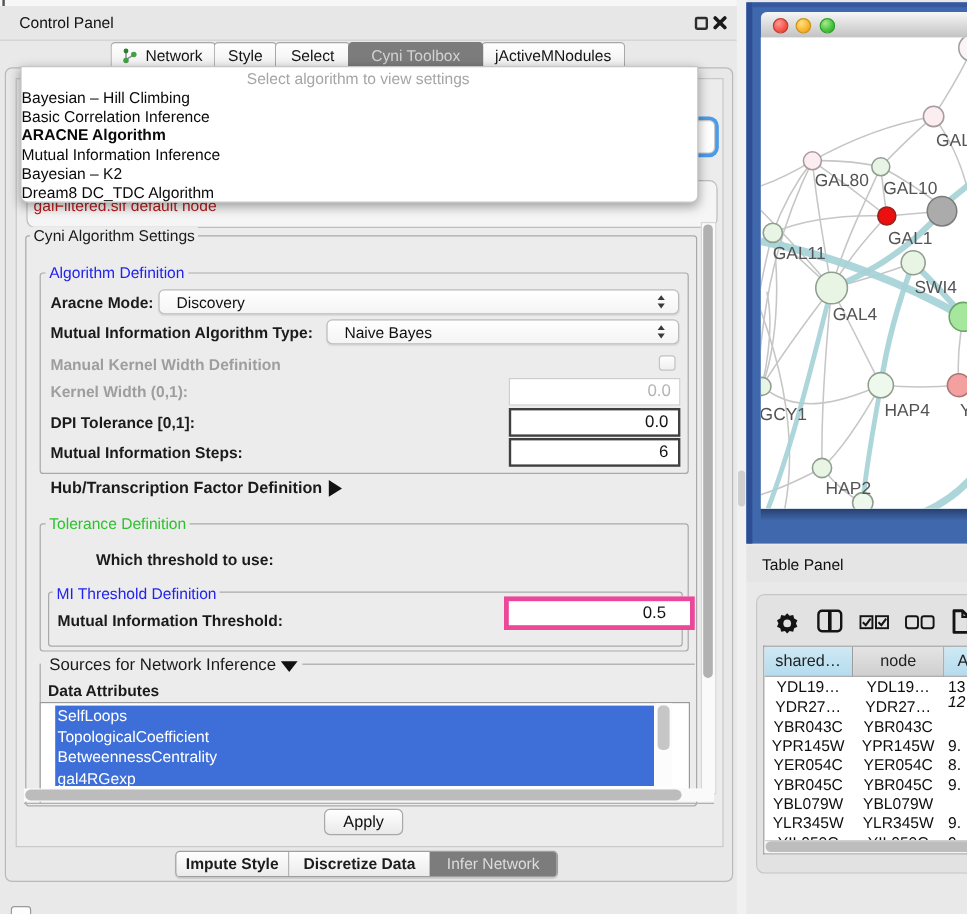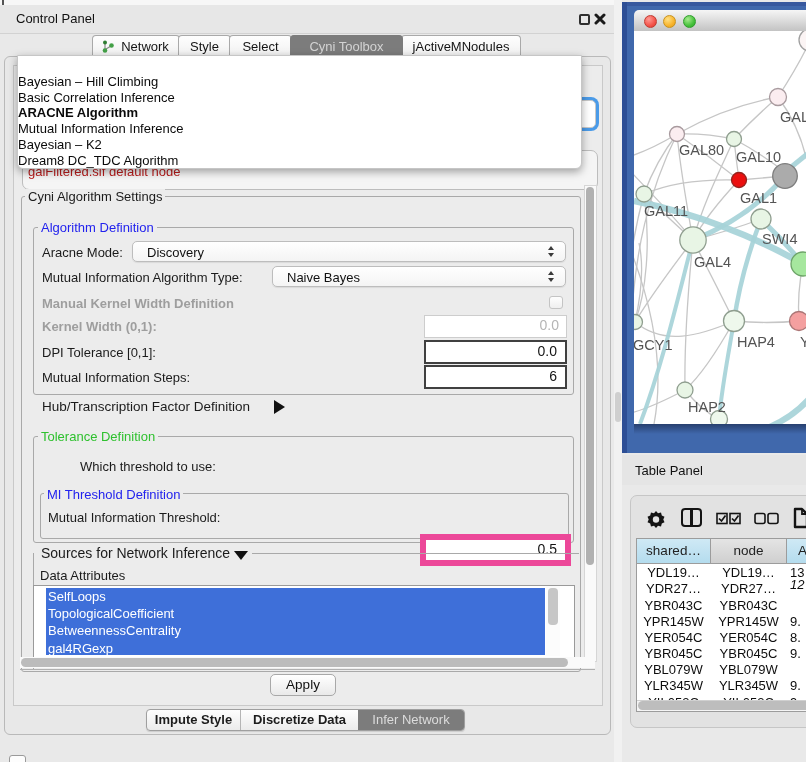--- a/index.html
+++ b/index.html
@@ -1,19 +1,19 @@
 <!DOCTYPE html>
 <html><head>
 <meta charset="utf-8">
 <style>
 html,body{margin:0;padding:0;}
 #root{position:relative;width:806px;height:762px;background:#e9e9e9;overflow:hidden;
   font-family:"Liberation Sans",sans-serif;-webkit-font-smoothing:antialiased;}
 .abs{position:absolute;}
-.lbl{font-size:13px;font-weight:normal;color:#1b1b1b;white-space:nowrap;}
+.lbl{font-size:13px;font-weight:bold;color:#1b1b1b;white-space:nowrap;}
 .dlbl{font-size:13px;font-weight:bold;color:#9e9e9e;white-space:nowrap;}
 .gtitle{font-size:13px;color:#1b1b1b;background:#ececec;padding:0 3px;white-space:nowrap;}
 .group{position:absolute;border:1px solid #a9a9a9;border-radius:3px;}
 .combo{position:absolute;background:linear-gradient(#ffffff,#f4f4f4);border:1px solid #bdbdbd;
   border-radius:5px;font-size:13px;color:#111;box-shadow:0 1px 1px rgba(0,0,0,0.08);}
 .combo .ct{position:absolute;left:14px;top:3px;}
 .spin{position:absolute;right:10px;top:50%;width:7px;height:11px;margin-top:-5.5px;}
 .spin:before{content:"";position:absolute;left:0;top:0;border-left:3.5px solid transparent;
   border-right:3.5px solid transparent;border-bottom:4.5px solid #3a3a3a;}
 .spin:after{content:"";position:absolute;left:0;bottom:0;border-left:3.5px solid transparent;
@@ -99,21 +99,21 @@
 <div class="abs" style="left:274px;top:400px;width:0;height:0;border-top:7px solid transparent;border-bottom:7px solid transparent;border-left:11px solid #111;"></div>
 
 <div class="group" style="left:33px;top:436px;width:539px;height:105px;"></div>
 <div class="gtitle abs" style="left:38px;top:429px;color:#2fc12f;">Tolerance Definition</div>
 
 <div class="lbl abs" style="left:80px;top:459px;">Which threshold to use:</div>
 
 <div class="group" style="left:40px;top:493px;width:527px;height:44px;"></div>
 <div class="gtitle abs" style="left:44px;top:487px;color:#2222ee;">MI Threshold Definition</div>
 <div class="lbl abs" style="left:48px;top:510px;">Mutual Information Threshold:</div>
-<div class="inp" style="left:420px;top:534px;width:131px;height:19px;border:6px solid #ec4899;padding:1px 8px 0 0;box-sizing:content-box;">0.5</div>
+<div class="inp" style="left:420px;top:497px;width:131px;height:19px;border:4px solid #ec4899;padding:1px 20px 0 0;box-sizing:content-box;">0.5</div>
 
 <div class="abs" style="left:33px;top:553px;width:0px;height:117px;border-left:1px solid #a9a9a9;"></div>
 <div class="abs" style="left:252px;top:553px;width:327px;height:0px;border-top:1px solid #a9a9a9;"></div>
 <div class="gtitle abs" style="left:38px;top:545px;font-size:14px;">Sources for Network Inference</div>
 <div class="abs" style="left:234px;top:551px;width:0;height:0;border-left:7px solid transparent;border-right:7px solid transparent;border-top:9px solid #111;"></div>
 
 <div class="lbl abs" style="left:40px;top:568px;">Data Attributes</div>
 
 <div class="abs" style="left:33px;top:585px;width:540px;height:72px;background:#fff;border:1px solid #9a9a9a;"></div>
 <div class="abs" style="left:46px;top:588px;width:499px;height:67px;background:#3e6fd9;"></div>
@@ -129,20 +129,21 @@
 
 <div class="abs" style="left:146px;top:709px;width:317px;height:20px;border:1px solid #9f9f9f;border-radius:4px;background:linear-gradient(#fefefe,#ebebeb);box-shadow:0 1px 1px rgba(0,0,0,0.12);overflow:hidden;">
   <div class="abs" style="left:0;top:0;width:93px;height:20px;border-right:1px solid #b5b5b5;font-size:13px;font-weight:bold;color:#1c1c1c;text-align:center;line-height:20px;">Impute Style</div>
   <div class="abs" style="left:94px;top:0;width:117px;height:20px;font-size:13px;font-weight:bold;color:#1c1c1c;text-align:center;line-height:20px;">Discretize Data</div>
   <div class="abs" style="left:211px;top:0;width:106px;height:20px;background:#7c7c7c;font-size:13px;color:#dcdcdc;text-align:center;line-height:20px;">Infer Network</div>
 </div>
 
 <div class="abs" style="left:9px;top:755px;width:15px;height:10px;background:#fdfdfd;border:1.5px solid #9a9a9a;border-radius:3px;"></div>
 
 <div class="abs" style="left:17px;top:55px;width:563px;height:112px;background:#fff;border:1px solid #c6c6c6;border-radius:0 0 6px 6px;box-shadow:0 3px 9px rgba(0,0,0,0.35);"></div>
+<div class="abs" style="left:17px;top:58px;width:563px;text-align:center;font-size:13px;color:#a6a6a6;">Select algorithm to view settings</div>
 <div class="pitem" style="top:74px;">Bayesian – Hill Climbing</div>
 <div class="pitem" style="top:90px;">Basic Correlation Inference</div>
 <div class="pitem" style="top:105px;font-weight:bold;">ARACNE Algorithm</div>
 <div class="pitem" style="top:121px;">Mutual Information Inference</div>
 <div class="pitem" style="top:137px;">Bayesian – K2</div>
 <div class="pitem" style="top:153px;">Dream8 DC_TDC Algorithm</div>
 
 <div class="abs" style="left:614px;top:0;width:8px;height:762px;background:#f1f1f1;"></div>
 <div class="abs" style="left:615px;top:392px;width:6px;height:30px;background:#cfcfcf;border-radius:3px;"></div>
 

